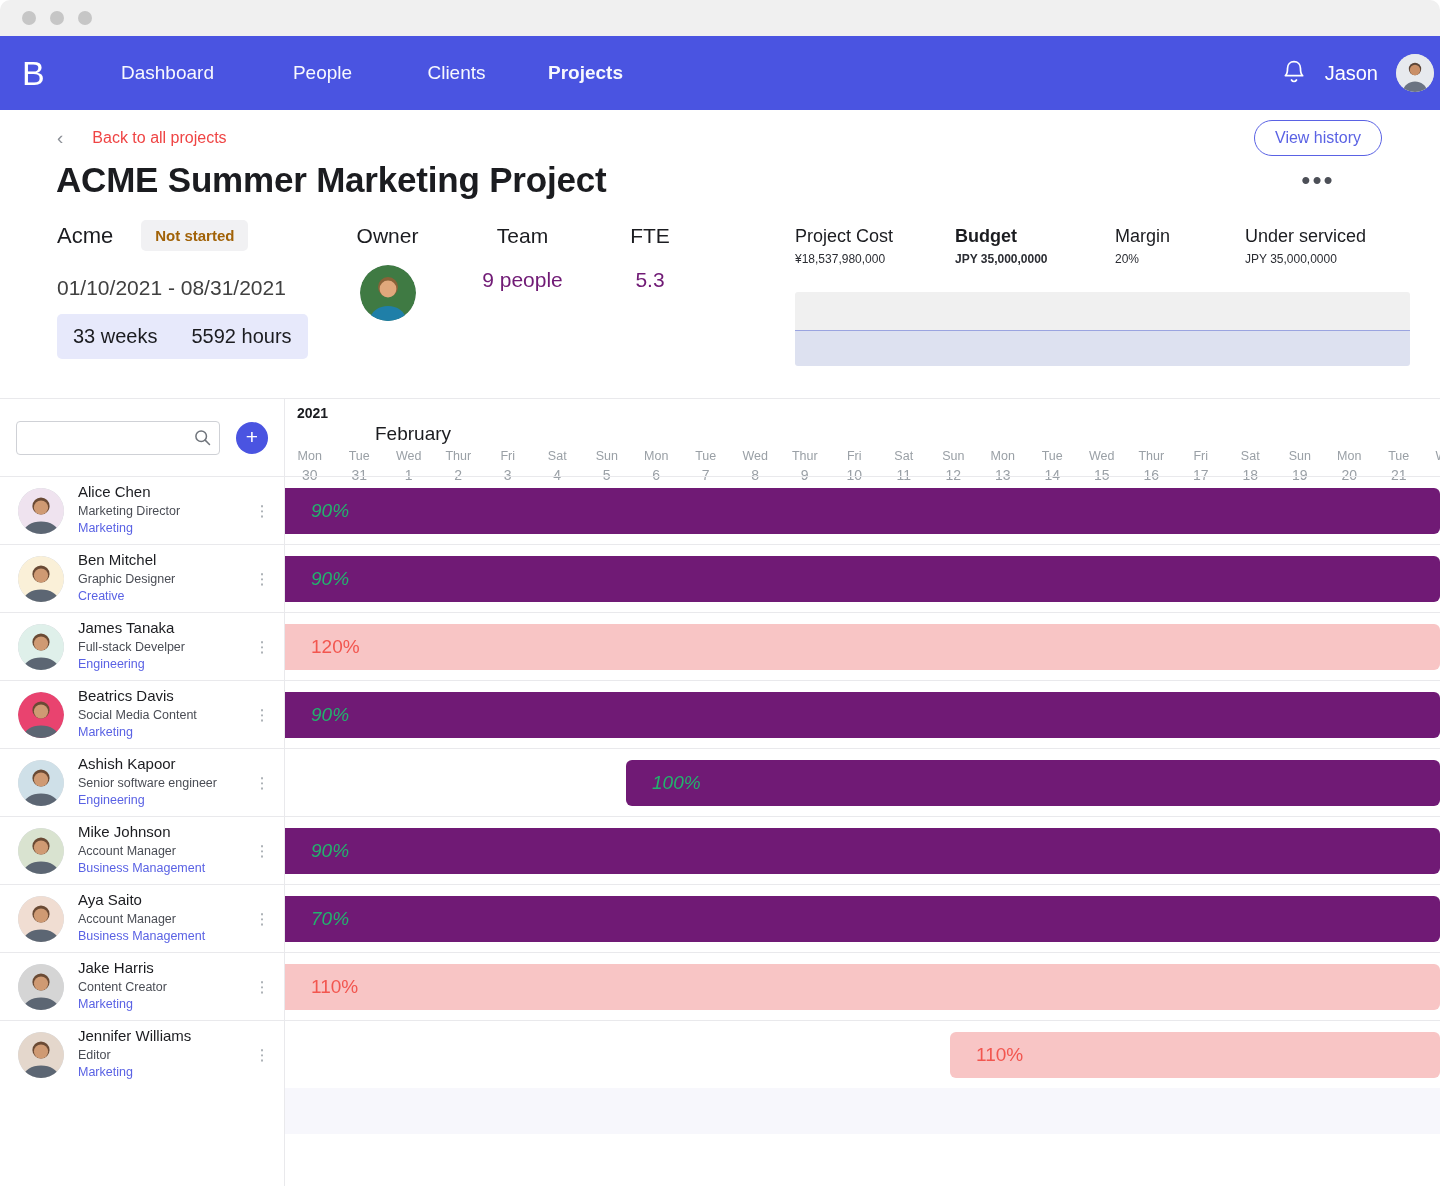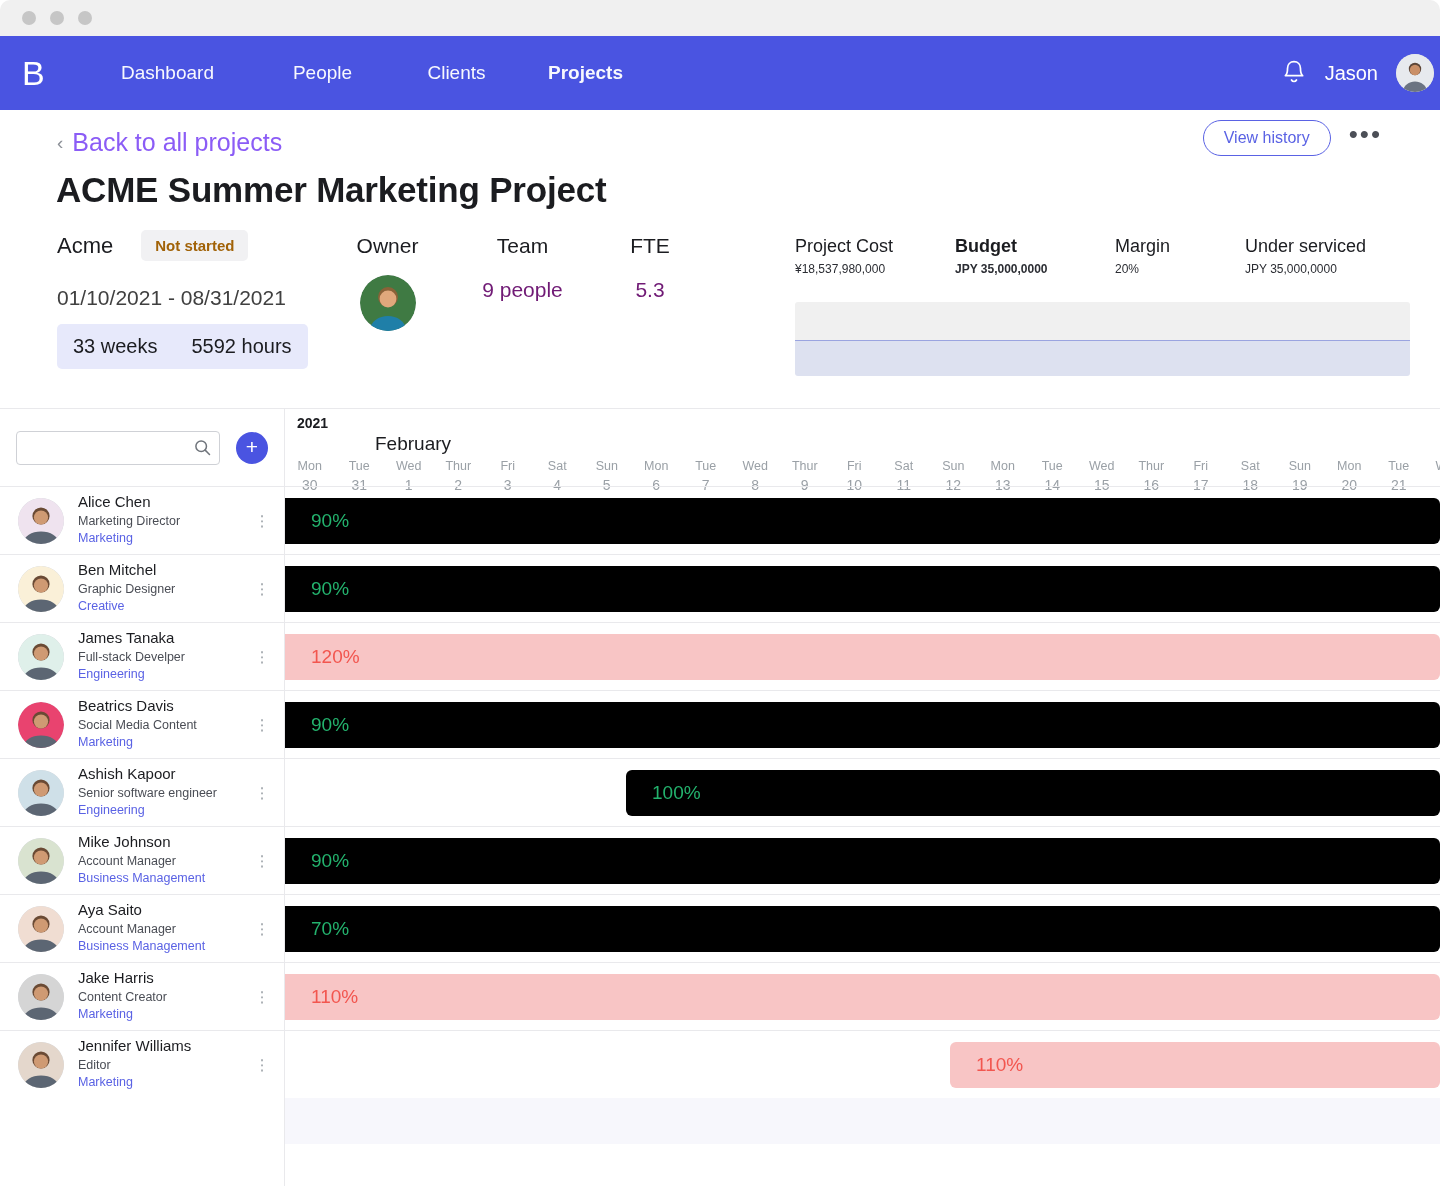--- a/index.html
+++ b/index.html
@@ -53,28 +53,28 @@
     background: #d7dbe0; display: block;
   }
 
   
   .page-head { padding: 18px 0 0 0; position: relative; background: #fff; }
   .back-row {
     display: flex; align-items: center; gap: 9px;
     padding-left: 57px; cursor: pointer;
   }
   .back-chev { color: #8b8f96; font-size: 19px; line-height: 1; }
-  .back-text { color: #8b5cf6; font-size: 25px; }
+  .back-text { color: #ef4444; font-size: 16px; margin-left: 20px; }
   .proj-title {
     font-size: 35px; font-weight: bold; color: #1b1c20;
     padding-left: 56px; margin-top: 13px; letter-spacing: -.2px;
   }
   .head-actions {
     position: absolute; top: 10px; right: 58px;
-    display: flex; align-items: center; gap: 18px;
+    display: flex; align-items: center; gap: 18px; flex-direction: column;
   }
   .btn-history {
     border: 1.5px solid #5a62e4; color: #5a62e4; background: #fff;
     border-radius: 20px; padding: 8px 20px; font-size: 16px;
     cursor: pointer; font-family: inherit;
   }
   .btn-more {
     color: #4c4f57; font-size: 26px; letter-spacing: 2px;
     cursor: pointer; line-height: .5; padding-bottom: 8px;
   }
@@ -192,21 +192,21 @@
 
   .track {
     height: 68px; border-top: 1px solid #e9e9ec;
     position: relative; display: flex; align-items: center;
   }
   .alloc {
     position: absolute; height: 46px; border-radius: 6px;
     display: flex; align-items: center; padding-left: 26px;
     font-size: 19px;
   }
-  .alloc.ok   { background: #000000; color: #23b26d; }
+  .alloc.ok   { background: #701a75; color: #23b26d; font-style: italic; }
   .alloc.over { background: #f8c5c5; color: #f2564f; }
 
   .foot-strip { height: 46px; background: #f7f7fc; }
 </style>
 </head>
 <body>
 
 <div class="titlebar">
   <span class="dot"></span>
   <span class="dot"></span>

